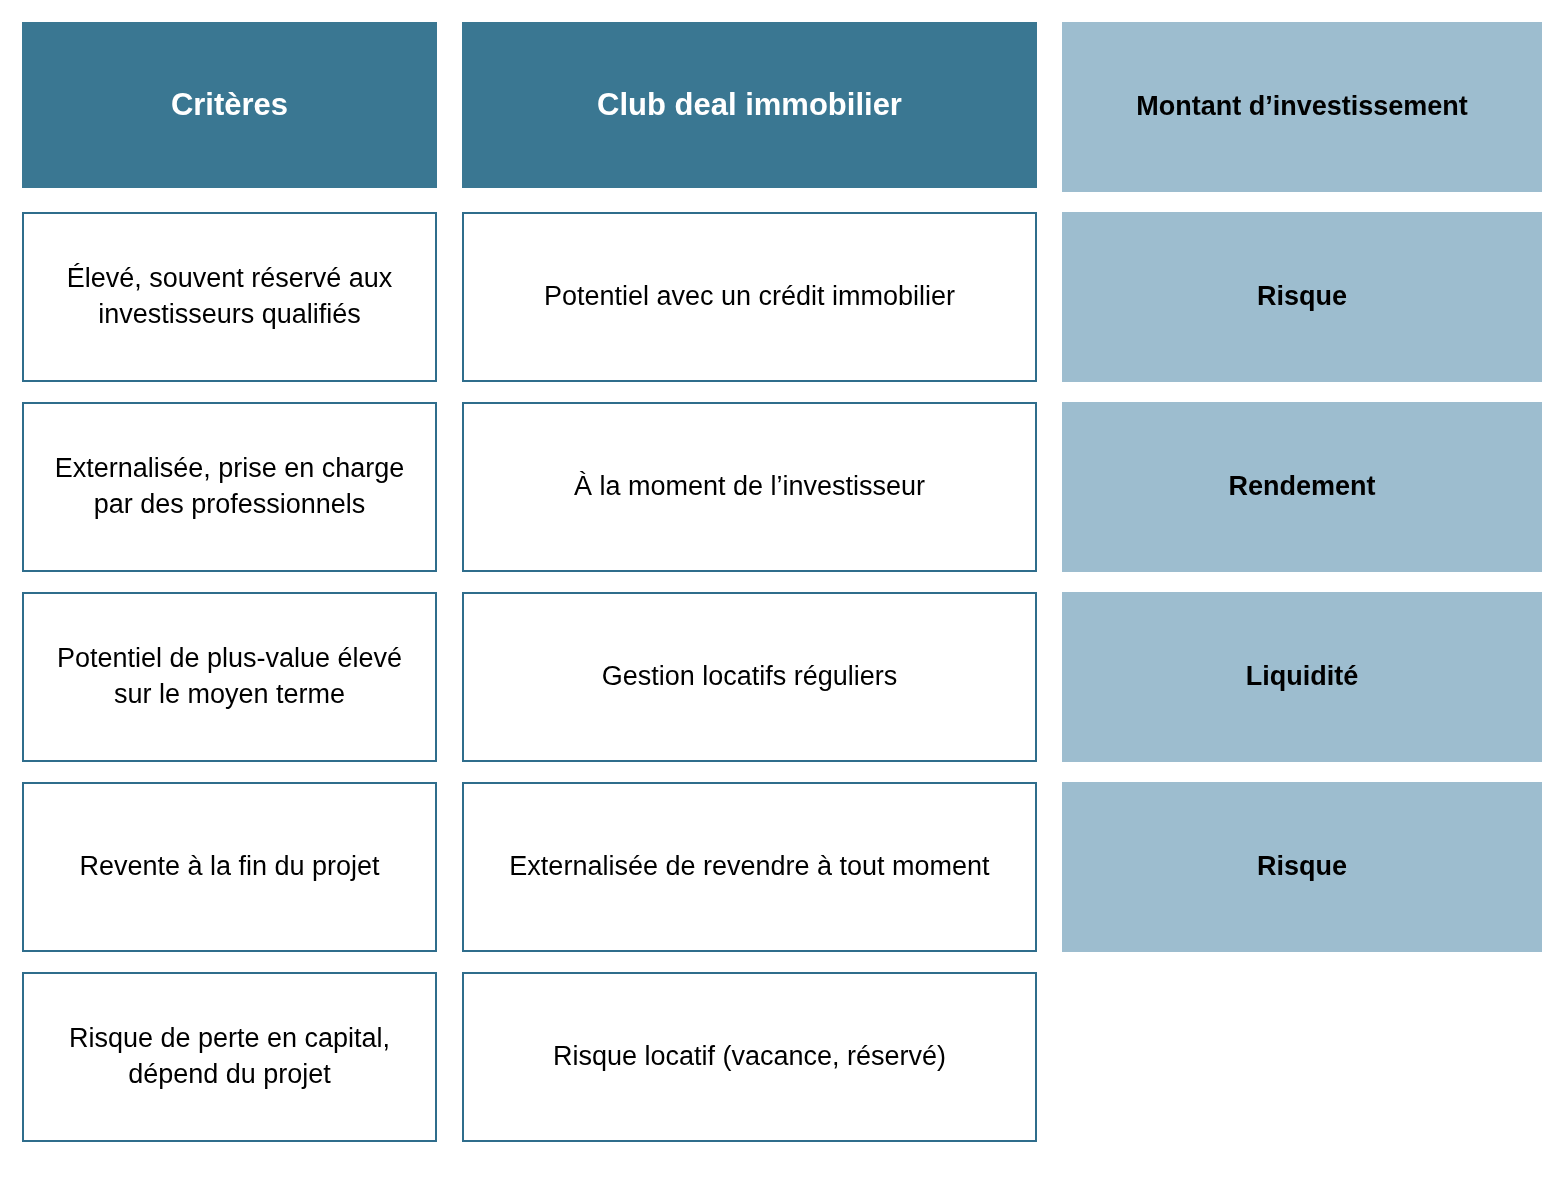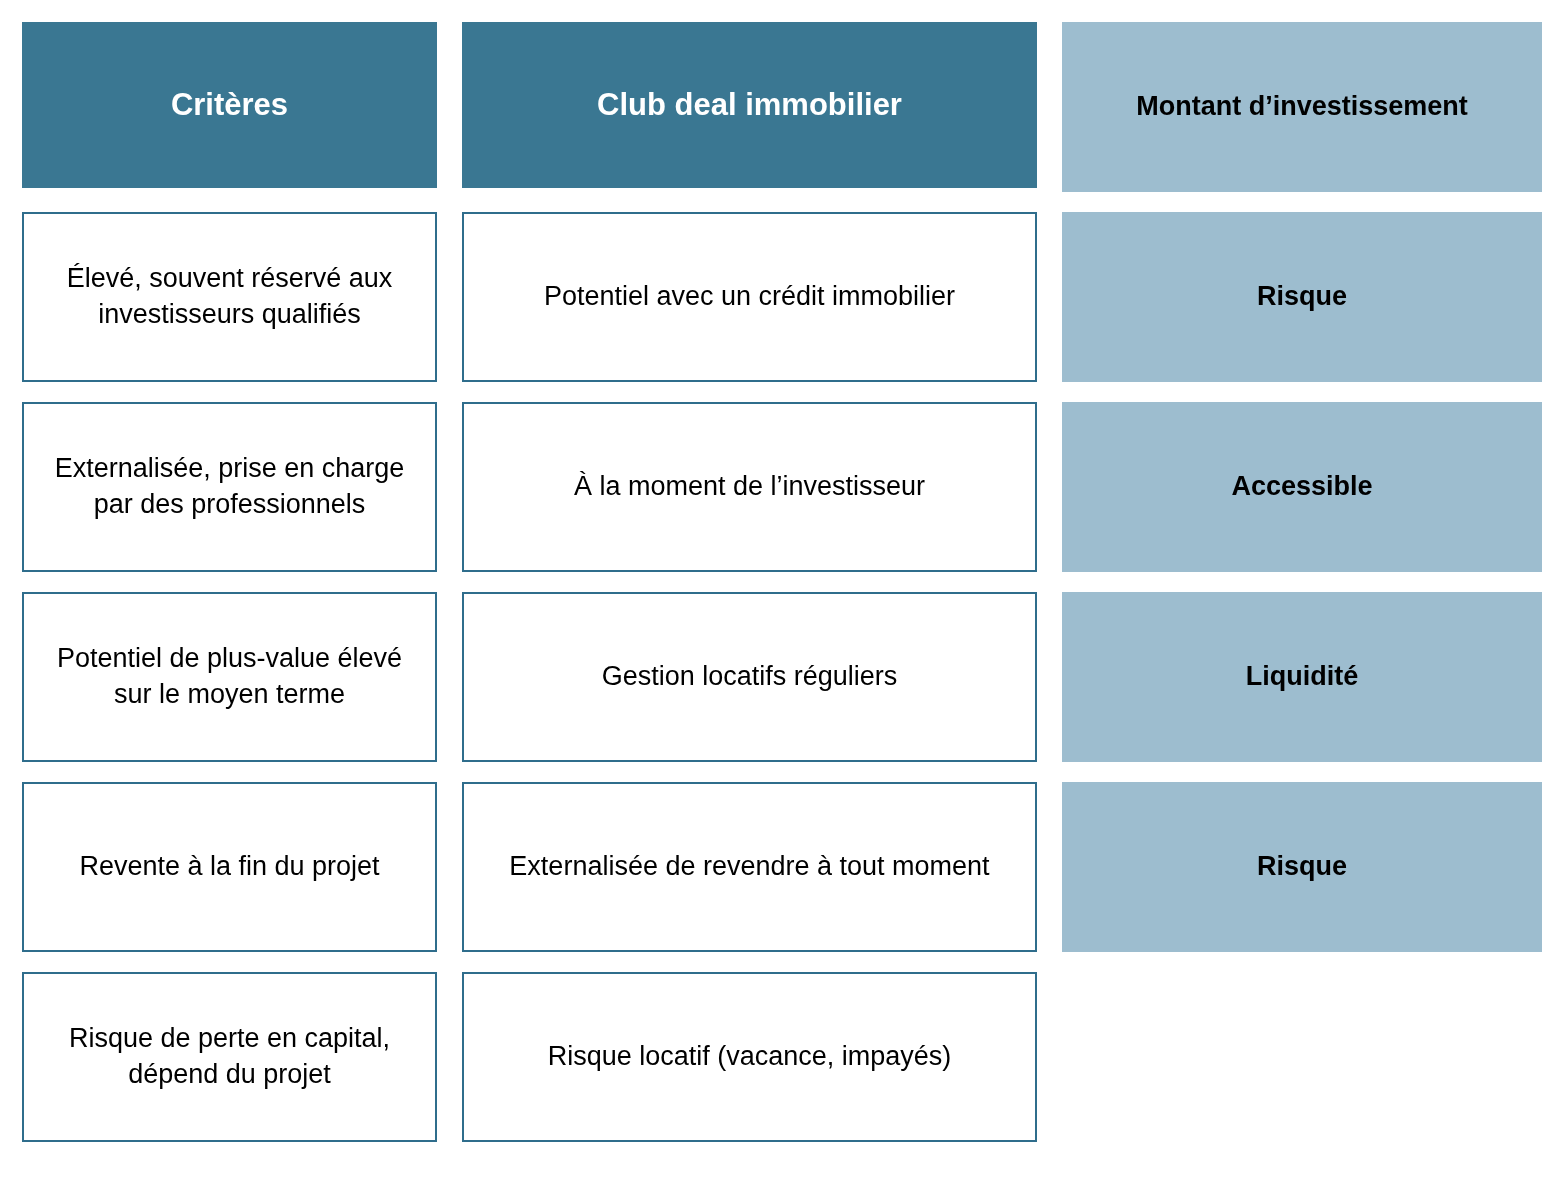--- a/index.html
+++ b/index.html
@@ -81,26 +81,26 @@
     <div class="hdr">Club deal immobilier</div>
 
     <div class="crit">Montant d’investissement</div>
     <div class="cell">Élevé, souvent réservé aux investisseurs qualifiés</div>
     <div class="cell">Potentiel avec un crédit immobilier</div>
 
     <div class="crit">Risque</div>
     <div class="cell">Externalisée, prise en charge par des professionnels</div>
     <div class="cell">À la moment de l’investisseur</div>
 
-    <div class="crit">Accessible</div>
+    <div class="crit">Rendement</div>
     <div class="cell">Potentiel de plus-value élevé sur le moyen terme</div>
     <div class="cell">Gestion locatifs réguliers</div>
 
     <div class="crit">Liquidité</div>
     <div class="cell">Revente à la fin du projet</div>
     <div class="cell">Externalisée de revendre à tout moment</div>
 
     <div class="crit row-last">Risque</div>
     <div class="cell row-last">Risque de perte en capital, dépend du projet</div>
-    <div class="cell row-last">Risque locatif (vacance, impayés)</div>
+    <div class="cell row-last">Risque locatif (vacance, réservé)</div>
 
   </div>
 </div>
 
 </body></html>

